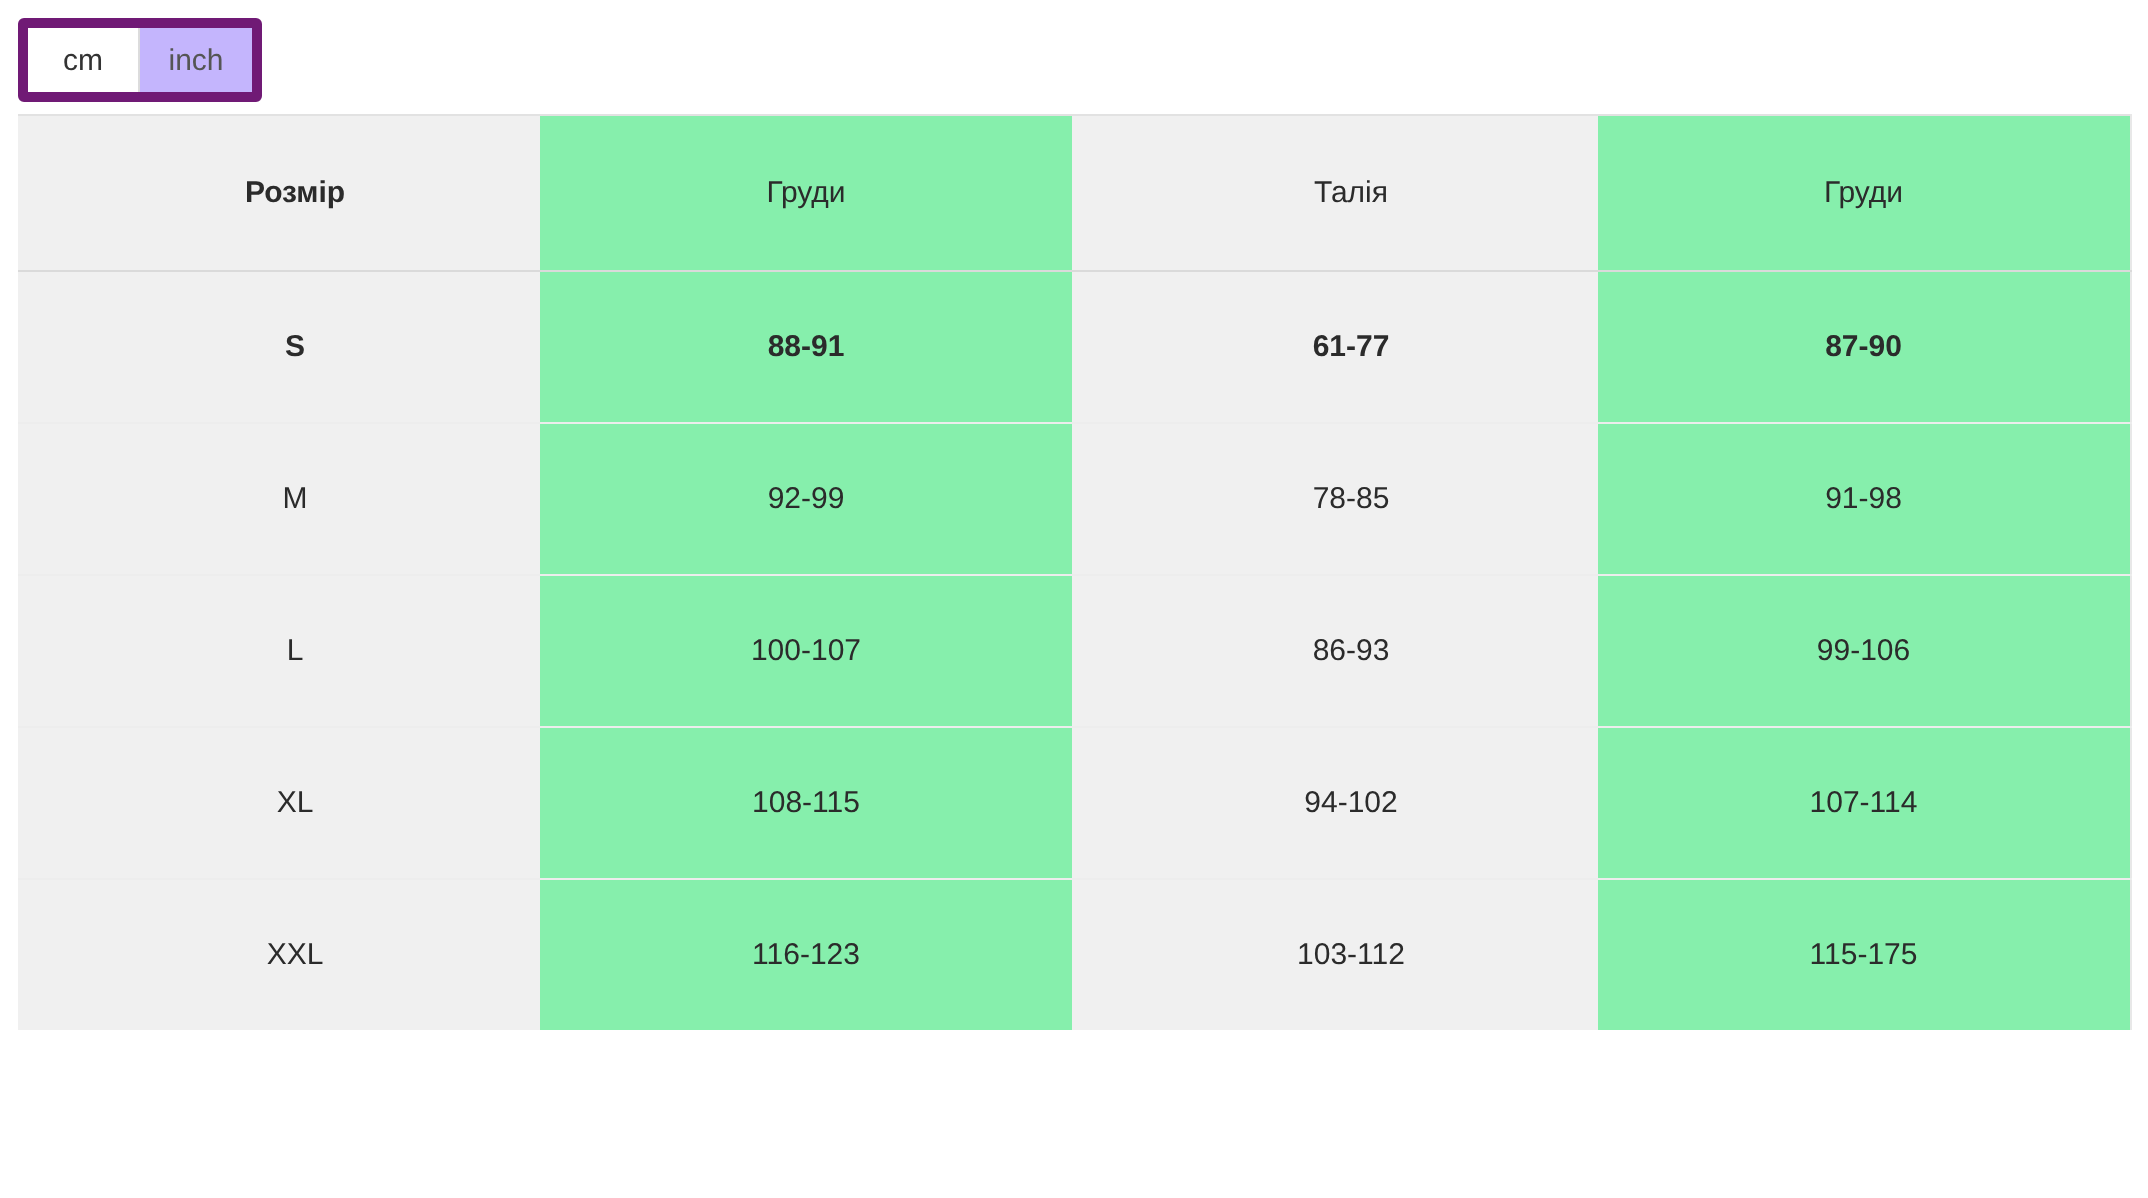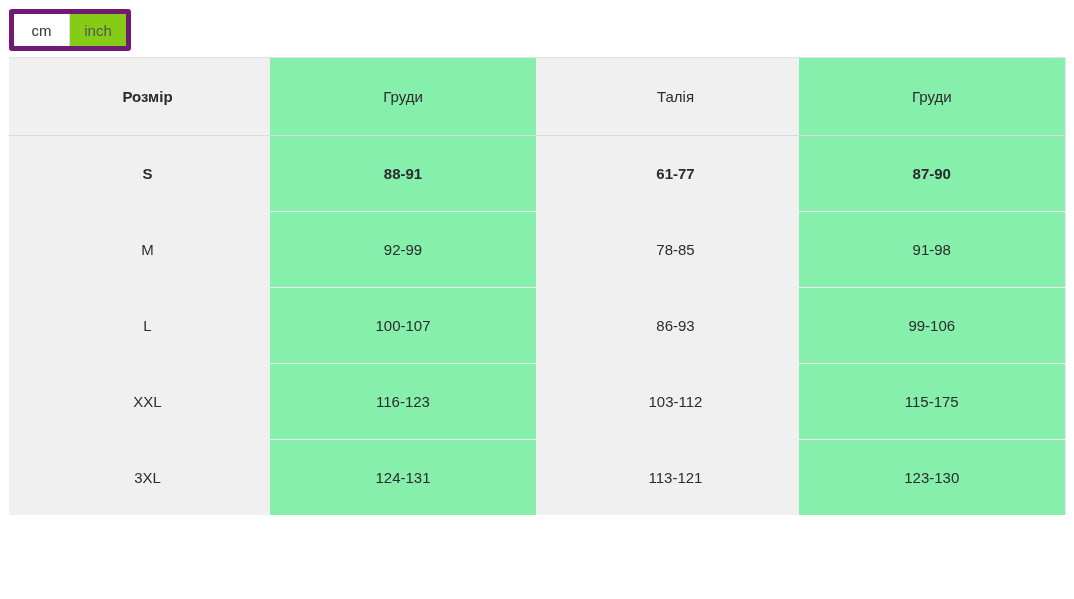--- a/index.html
+++ b/index.html
@@ -31,21 +31,21 @@
   }
   .unit-btn {
     display: flex;
     align-items: center;
     justify-content: center;
     min-width: 56px;
     padding: 0 14px;
     font-size: 15px;
     line-height: 1;
     color: #555555;
-    background: #84cc16;
+    background: #c4b5fd;
     border: none;
     border-right: 1px solid #dcdcdc;
     cursor: pointer;
     font-family: "Liberation Sans", sans-serif;
   }
   .unit-btn:last-child {
     border-right: none;
   }
   .unit-btn.is-active {
     background: #ffffff;
@@ -147,26 +147,26 @@
         <td class="shaded">78-85</td>
         <td class="plain">91-98</td>
       </tr>
       <tr>
         <td class="shaded">L</td>
         <td class="plain">100-107</td>
         <td class="shaded">86-93</td>
         <td class="plain">99-106</td>
       </tr>
       <tr>
+        <td class="shaded">XL</td>
+        <td class="plain">108-115</td>
+        <td class="shaded">94-102</td>
+        <td class="plain">107-114</td>
+      </tr>
+      <tr>
         <td class="shaded">XXL</td>
         <td class="plain">116-123</td>
         <td class="shaded">103-112</td>
         <td class="plain">115-175</td>
-      </tr>
-      <tr>
-        <td class="shaded">3XL</td>
-        <td class="plain">124-131</td>
-        <td class="shaded">113-121</td>
-        <td class="plain">123-130</td>
       </tr>
     </tbody>
   </table>
 </div>
 
 </body></html>

